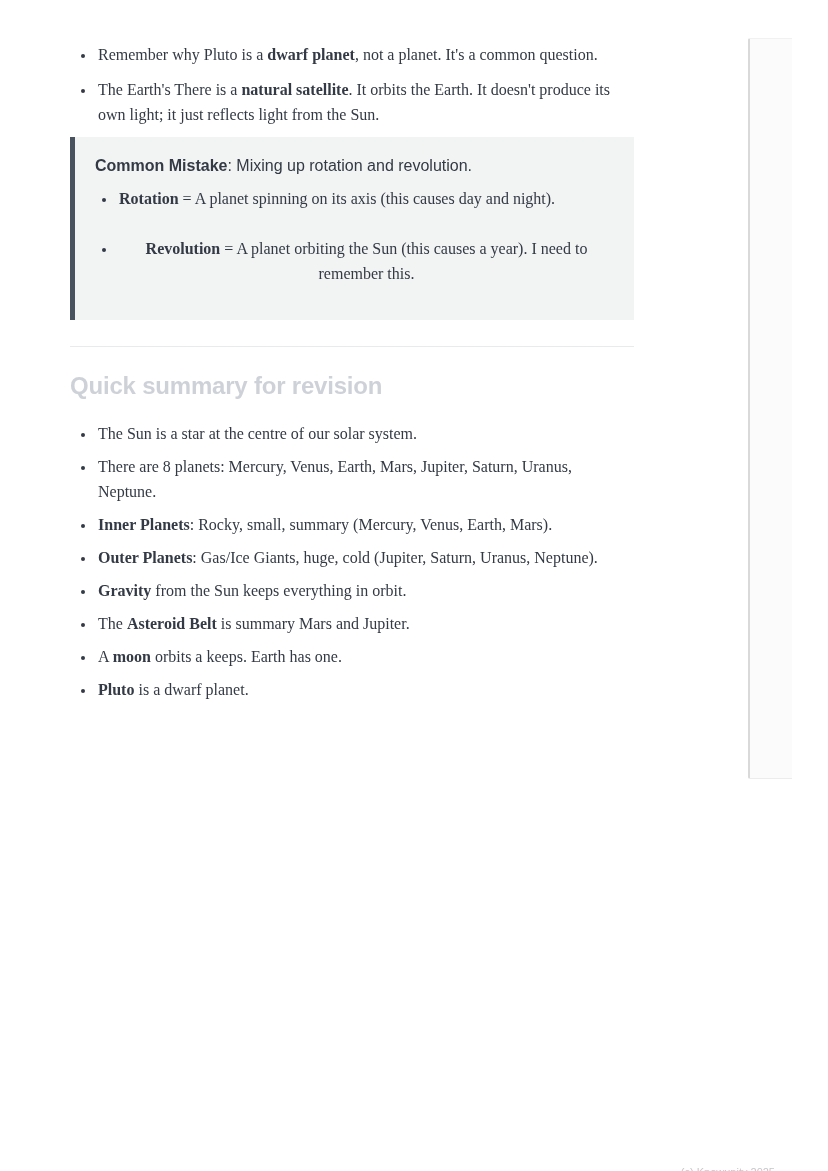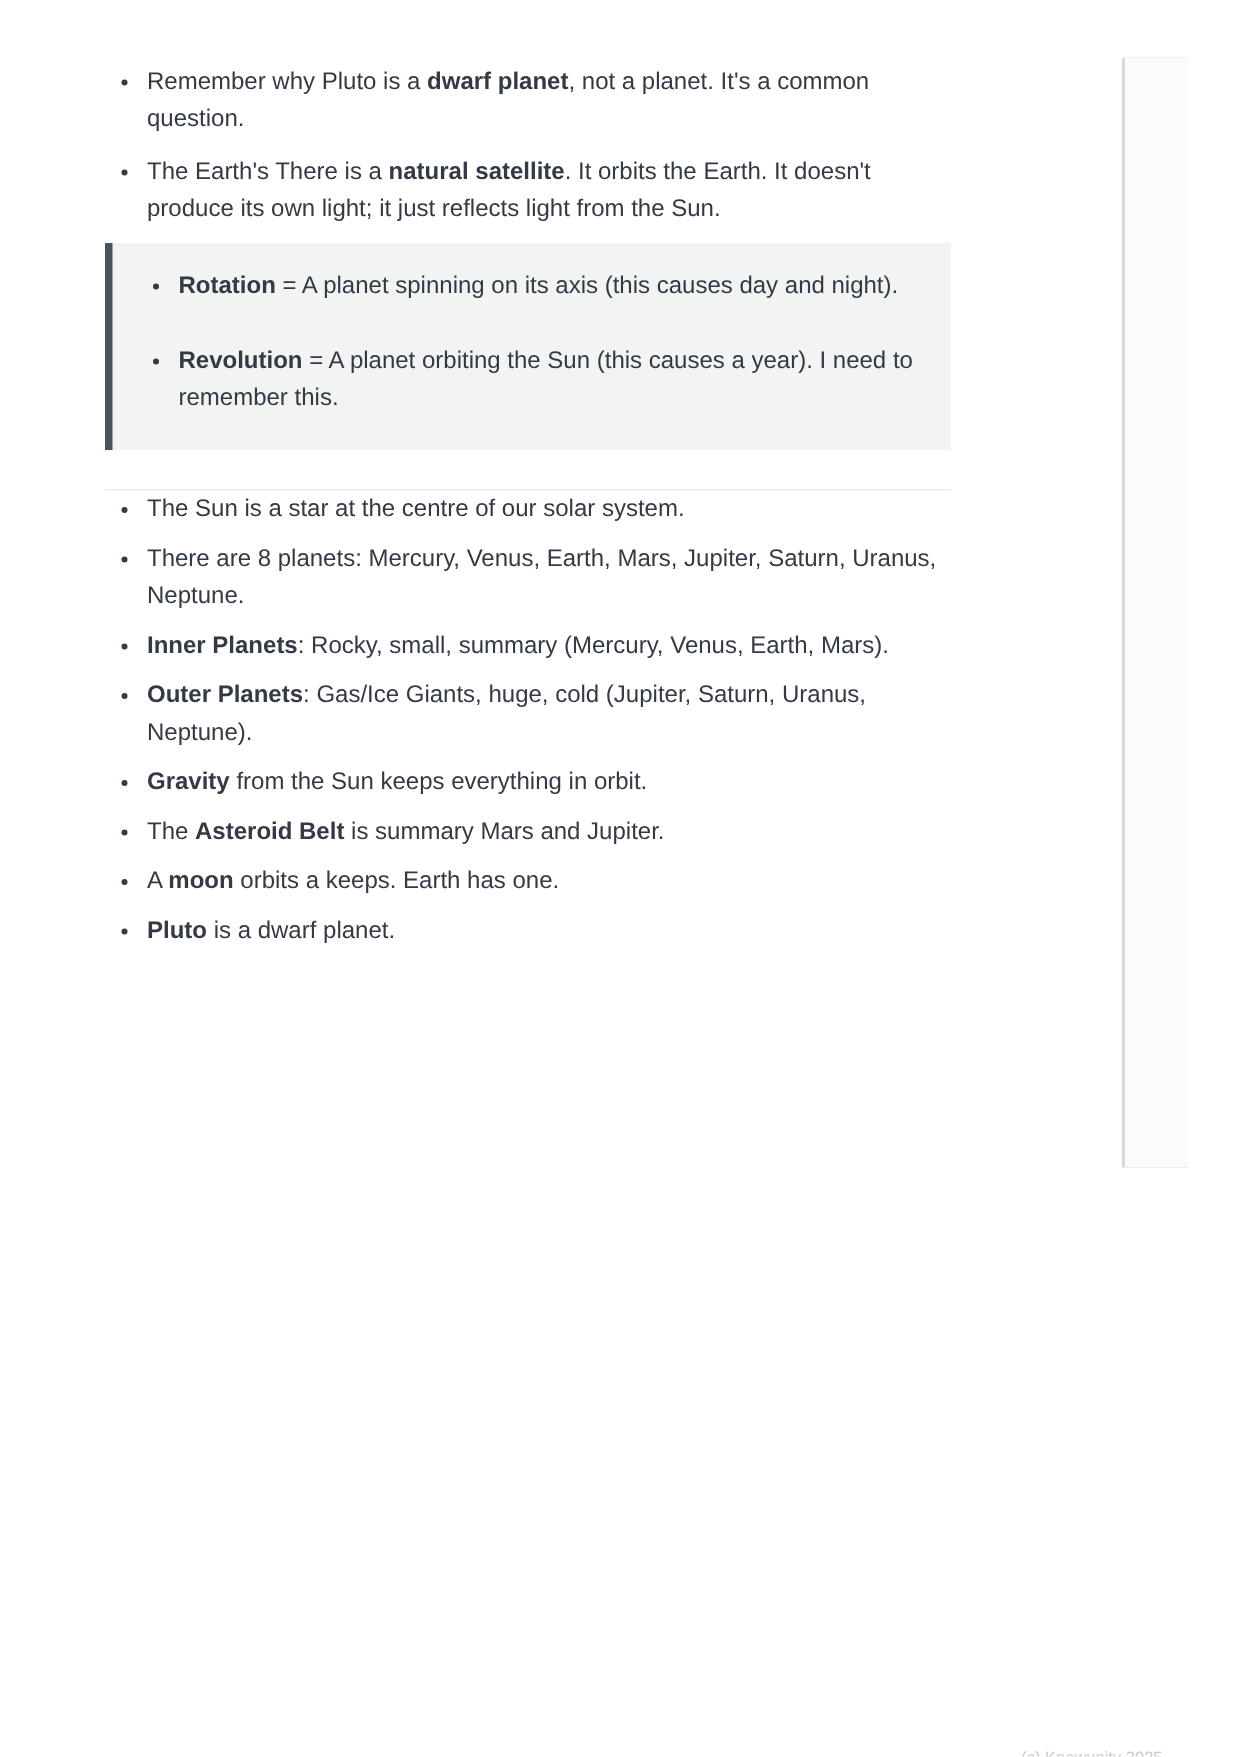--- a/index.html
+++ b/index.html
@@ -31,20 +31,21 @@
   .content {
     position: absolute;
     left: 70px;
     top: 42px;
     width: 564px;
   }
   .bullet-list {
     margin: 0;
     padding: 0 0 0 26px;
     list-style: disc;
+    font-family: Liberation Serif, serif;
   }
   .bullet-list li {
     font-size: 16px;
     line-height: 25px;
     margin: 0 0 10px 0;
     padding-left: 2px;
   }
   .bullet-list li::marker {
     font-size: 13px;
     color: var(--body-text);
@@ -61,21 +62,21 @@
   .callout-title {
     margin: 0 0 8px 0;
     font-size: 16px;
     line-height: 25px;
   }
   .callout-title strong { font-weight: 700; }
   .callout-list {
     padding-left: 22px;
   }
   .callout-list li { margin-bottom: 25px; }
-  .callout-list li:last-child { margin-bottom: 0; }
+  .callout-list li:last-child { margin-bottom: 12px; text-align: center; }
   .divider {
     border: none;
     border-top: 1px solid var(--divider);
     margin: 26px 0 0 0;
   }
   .summary-heading {
     margin: 25px 0 21px 0;
     font-size: 24px;
     line-height: 28px;
     font-weight: 700;
@@ -108,28 +109,30 @@
 
 <div class="page">
   <div class="content">
 
     <ul class="bullet-list intro">
         <li><span>Remember why Pluto is a </span><strong>dwarf planet</strong><span>, not a planet. It's a common question.</span></li>
         <li><span>The Earth's There is a </span><strong>natural satellite</strong><span>. It orbits the Earth. It doesn't produce its own light; it just reflects light from the Sun.</span></li>
       </ul>
 
     <div class="callout">
+      <p class="callout-title"><strong>Common Mistake</strong><span>: Mixing up rotation and revolution.</span></p>
       <ul class="bullet-list callout-list">
           <li><strong>Rotation</strong><span> = A planet spinning on its axis (this causes day and night).</span></li>
           <li><strong>Revolution</strong><span> = A planet orbiting the Sun (this causes a year). I need to remember this.</span></li>
         </ul>
     </div>
 
     <hr class="divider">
 
+    <h2 class="summary-heading">Quick summary for revision</h2>
 
     <ul class="bullet-list summary">
         <li><span>The Sun is a star at the centre of our solar system.</span></li>
         <li><span>There are 8 planets: Mercury, Venus, Earth, Mars, Jupiter, Saturn, Uranus, Neptune.</span></li>
         <li><strong>Inner Planets</strong><span>: Rocky, small, summary (Mercury, Venus, Earth, Mars).</span></li>
         <li><strong>Outer Planets</strong><span>: Gas/Ice Giants, huge, cold (Jupiter, Saturn, Uranus, Neptune).</span></li>
         <li><strong>Gravity</strong><span> from the Sun keeps everything in orbit.</span></li>
         <li><span>The </span><strong>Asteroid Belt</strong><span> is summary Mars and Jupiter.</span></li>
         <li><span>A </span><strong>moon</strong><span> orbits a keeps. Earth has one.</span></li>
         <li><strong>Pluto</strong><span> is a dwarf planet.</span></li>

